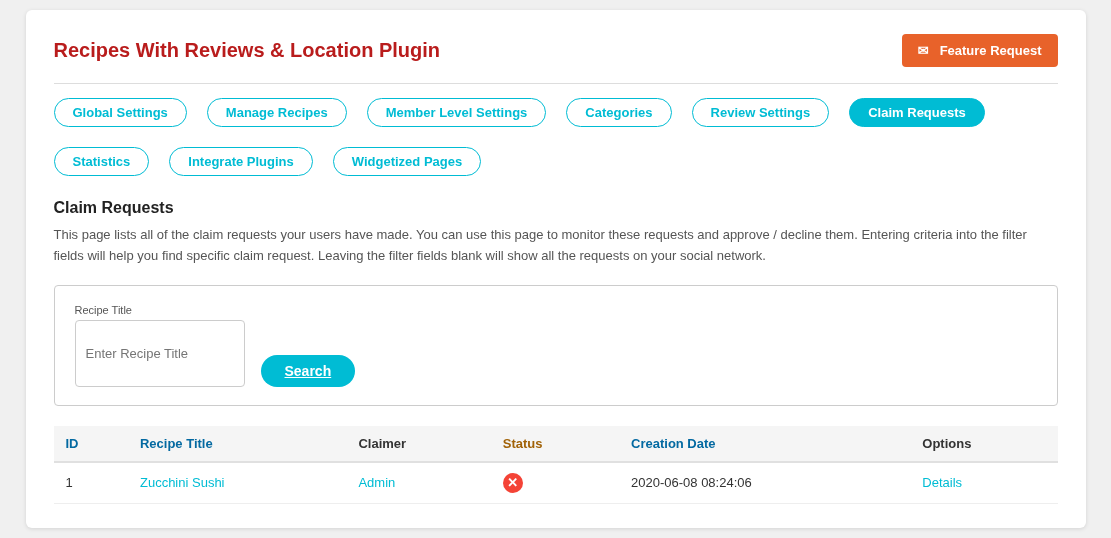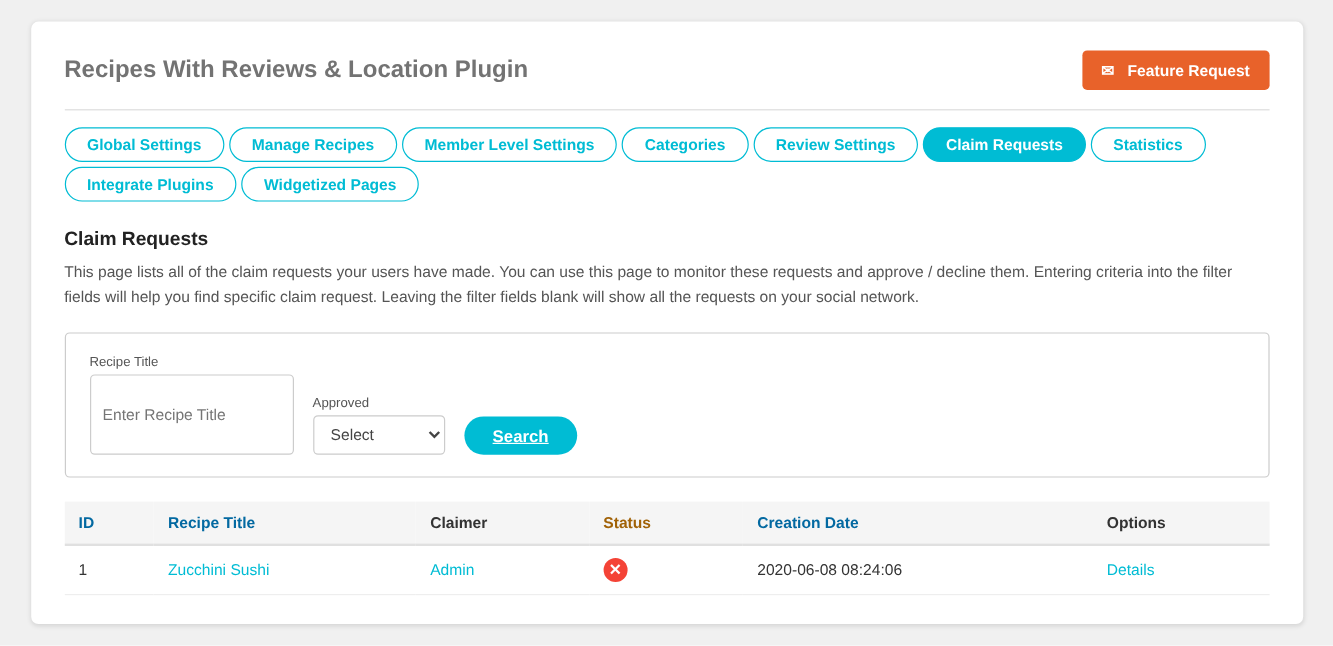--- a/index.html
+++ b/index.html
@@ -21,21 +21,21 @@
     }
     .header-row {
       display: flex;
       justify-content: space-between;
       align-items: center;
       margin-bottom: 16px;
     }
     .page-title {
       font-size: 20px;
       font-weight: bold;
-      color: #737373;
+      color: #b91c1c;
     }
     .feature-btn {
       background: #e8622a;
       color: #fff;
       border: none;
       border-radius: 4px;
       padding: 9px 16px;
       font-size: 13px;
       font-weight: bold;
       cursor: pointer;
@@ -44,21 +44,21 @@
       gap: 6px;
     }
     .divider {
       border: none;
       border-top: 1px solid #ddd;
       margin-bottom: 14px;
     }
     .nav-tabs {
       display: flex;
       flex-wrap: wrap;
-      gap: 4px;
+      gap: 20px;
       margin-bottom: 23px;
     }
     .nav-tab {
       border: 1.5px solid #00bcd4;
       border-radius: 20px;
       padding: 6px 18px;
       color: #00bcd4;
       background: #fff;
       font-size: 13px;
       font-weight: bold;
@@ -210,28 +210,20 @@
 
   <div class="filter-box">
     <div class="filter-row">
 
       <div class="filter-field">
         <label class="filter-label">Recipe Title</label>
         <input class="filter-input" type="text" placeholder="Enter Recipe Title" style="">
       </div>
 
 
-      <div class="filter-field">
-        <label class="filter-label">Approved</label>
-        <select class="filter-select">
-          <option>Select</option>
-          <option>Yes</option>
-          <option>No</option>
-        </select>
-      </div>
 
       <button class="search-btn">Search</button>
     </div>
   </div>
 
   <table class="data-table">
     <thead>
       <tr>
         <th>ID</th>
         <th>Recipe Title</th>

